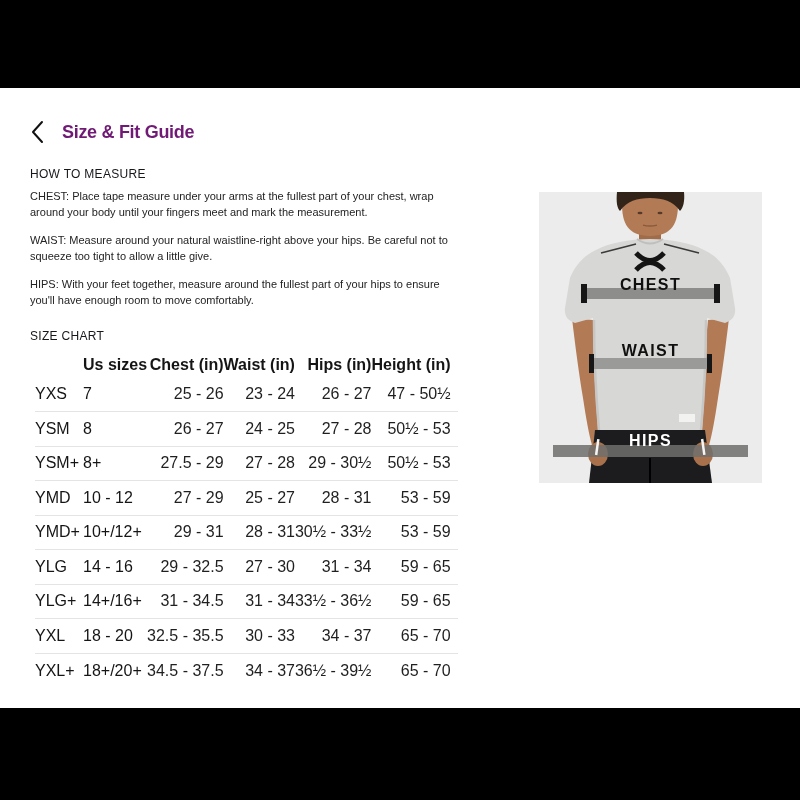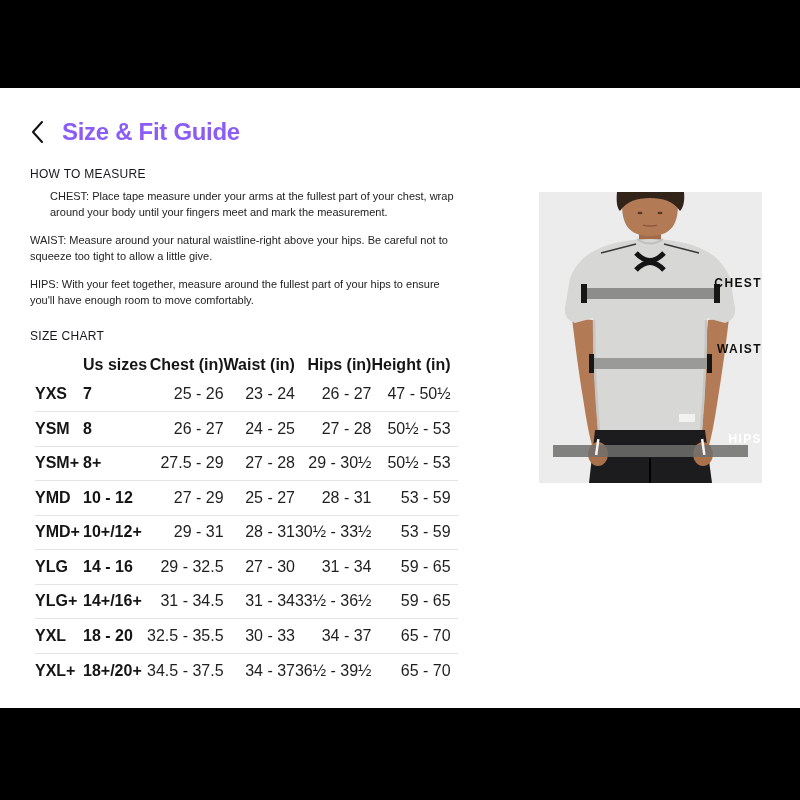--- a/index.html
+++ b/index.html
@@ -15,61 +15,61 @@
   .bar.bottom{top:708px;height:92px;}
 
   .content{position:absolute;left:30px;top:88px;width:490px;}
 
   .header-row{margin-top:29px;height:30px;display:flex;align-items:center;}
   .back-btn{
     width:22px;height:30px;border:none;background:transparent;padding:0;margin:0;
     display:flex;align-items:center;justify-content:flex-start;cursor:pointer;
   }
   .page-title{
-    margin:0 16px 0 10px;font-size:24px;font-weight:700;letter-spacing:-0.3px;color:#8b5cf6;
+    margin:0 16px 0 10px;font-size:18px;font-weight:700;letter-spacing:-0.3px;color:#701a75;
   }
 
   h2.section{
     margin:20px 0 0 0;font-size:12px;font-weight:500;letter-spacing:0.3px;color:#17171c;
   }
   h2.section.sc{margin-top:21px;}
 
   p.measure{
     margin:13px 0 0 0;width:432px;font-size:11px;line-height:15.5px;color:#232323;
   }
-  p.measure.first{margin-top:8px;margin-left:20px;}
+  p.measure.first{margin-top:8px;}
 
   table.size-chart{
     border-collapse:collapse;table-layout:fixed;margin:10px 0 0 5px;
     font-size:16px;color:#1f1f1f;
   }
   table.size-chart th,table.size-chart td{
     padding:0;text-align:right;vertical-align:middle;white-space:nowrap;
   }
   table.size-chart thead tr{height:24px;}
   table.size-chart tbody tr{height:34.5px;border-bottom:1px solid #e4e4e4;}
   table.size-chart tbody tr:last-child{border-bottom:none;}
   table.size-chart th{font-weight:700;color:#151515;}
-  td.b{font-weight:700;color:#151515;}
+  td.b{font-weight:400;color:#151515;}
   .left{text-align:left !important;}
   .c0{width:48px;}
   .c1{width:64px;}
   .c2{width:50px;}
   .c3{width:62px;}
   .c4{width:71px;}
   .c5{width:74px;padding-right:7px !important;}
 
   .photo{
     position:absolute;left:539px;top:192px;width:223px;height:291px;
     background:#ececec;overflow:hidden;
   }
   .photo svg{position:absolute;left:0;top:0;}
   .band-label{
-    position:absolute;left:0;width:100%;text-align:right;
-    font-size:12px;font-weight:700;letter-spacing:1.4px;color:#101010;
+    position:absolute;left:0;width:100%;text-align:center;
+    font-size:16px;font-weight:700;letter-spacing:1.4px;color:#101010;
   }
   .band-label.chest{top:84px;}
   .band-label.waist{top:150px;}
   .band-label.hips{top:240px;color:#ffffff;}
 </style>
 </head>
 <body>
 
 <div class="bar top"></div>
 

